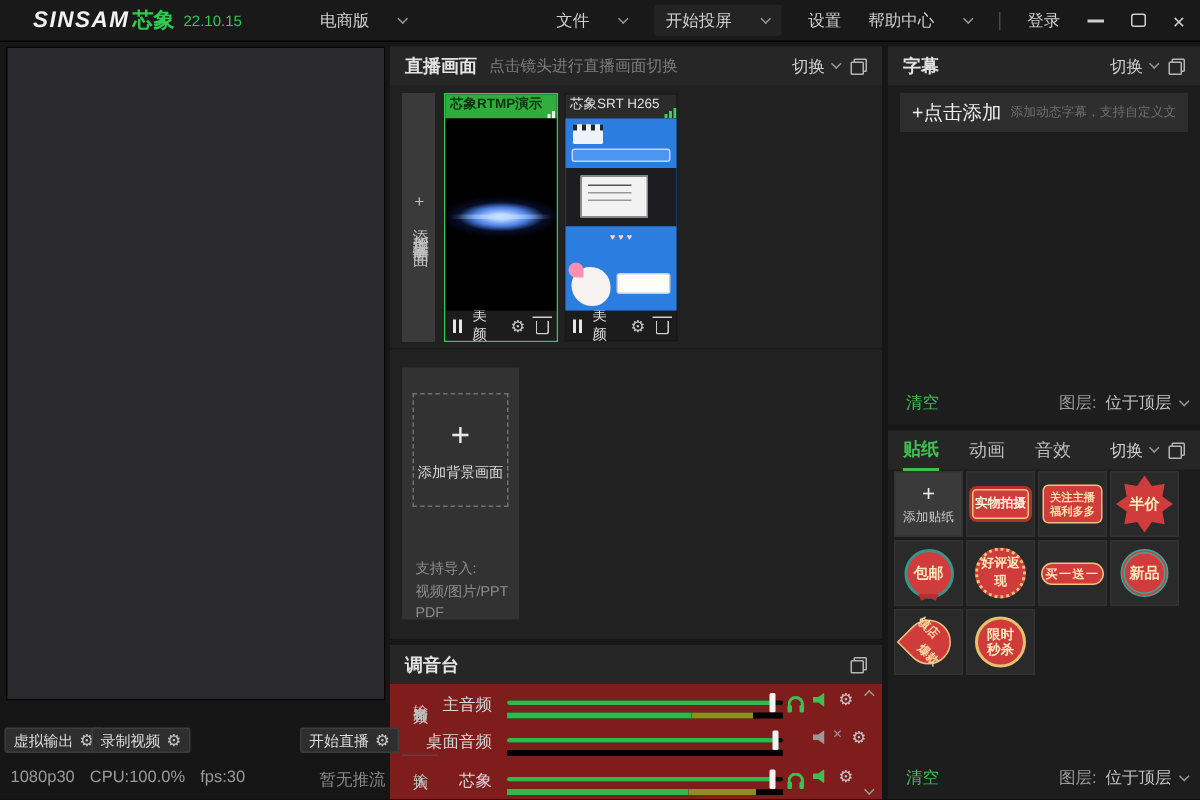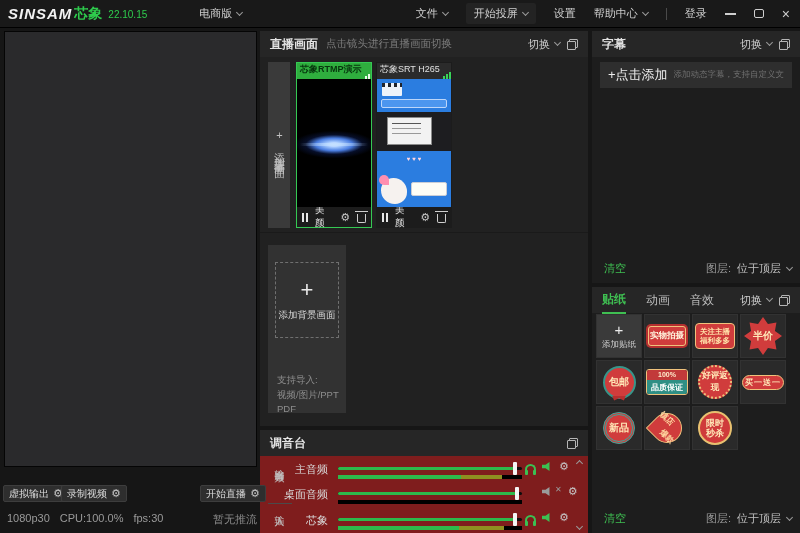--- a/index.html
+++ b/index.html
@@ -1,27 +1,27 @@
 <!DOCTYPE html>
 <html><head>
 <meta charset="utf-8">
 <style>
   * { margin:0; padding:0; box-sizing:border-box; }
   html,body { background:#0e0e0e; }
   body { font-family:"Liberation Sans","DejaVu Sans",sans-serif; }
   .app { position:relative; width:800px; height:533px; background:#161616; overflow:hidden; color:#d6d6d6; }
 
   
-  .topbar { position:absolute; left:0; top:0; width:800px; height:28px; background:#191919; display:flex; align-items:center; border-bottom:1px solid #000; }
+  .topbar { position:absolute; left:0; top:0; width:800px; height:28px; background:#191919; display:flex; align-items:center; border-bottom:1px solid #000;padding-left:14px; }
   .logo { font-weight:800; font-size:15px; color:#f2f2f2; letter-spacing:1px; margin-left:8px; font-style:italic; }
   .brand { font-weight:800; font-size:14px; color:#2ecc4d; margin-left:2px; }
   .ver { font-size:10px; color:#2ecc4d; margin-left:6px; margin-top:2px; }
   .edition { font-size:11px; color:#cfcfcf; margin-left:52px; display:flex; align-items:center; gap:5px; }
   .tb-right { margin-left:auto; display:flex; align-items:center; gap:18px; font-size:11px; color:#cfcfcf; padding-right:10px; }
-  .tb-item { display:flex; align-items:center; gap:5px; cursor:default; }
+  .tb-item { display:flex; align-items:center; gap:20px; cursor:default; }
   .tb-box { background:#232323; padding:3px 8px; border-radius:2px; }
   .tb-div { width:1px; height:12px; background:#4a4a4a; }
   .chev { display:inline-block; width:5px; height:5px; border-right:1.4px solid #9a9a9a; border-bottom:1.4px solid #9a9a9a; transform:rotate(45deg); margin-top:-3px; }
   .chev.up { transform:rotate(-135deg); margin-top:3px; }
   .win-min { width:11px; height:2px; background:#cfcfcf; }
   .win-max { width:10px; height:9px; border:1.5px solid #cfcfcf; border-radius:2px; }
   .win-close { font-size:14px; color:#cfcfcf; line-height:1; }
 
   
   .panel { position:absolute; background:#212121; }
@@ -398,26 +398,20 @@
             <span>福利多多</span>
           </span>
       </div>
       <div class="cell">
           <span class="bdg b-star">半价</span>
         </div>
       <div class="cell">
           <span class="bdg b-circ ribbon">包邮</span>
         </div>
       <div class="cell">
-        <span class="bdg b-banner">
-            <span class="t">100%</span>
-            <span class="b">品质保证</span>
-          </span>
-      </div>
-      <div class="cell">
           <span class="bdg b-scal">好评返现</span>
         </div>
       <div class="cell">
           <span class="bdg b-pill">买一送一</span>
         </div>
       <div class="cell">
           <span class="bdg b-teal">新品</span>
         </div>
       <div class="cell">
         <span class="bdg b-flame">

